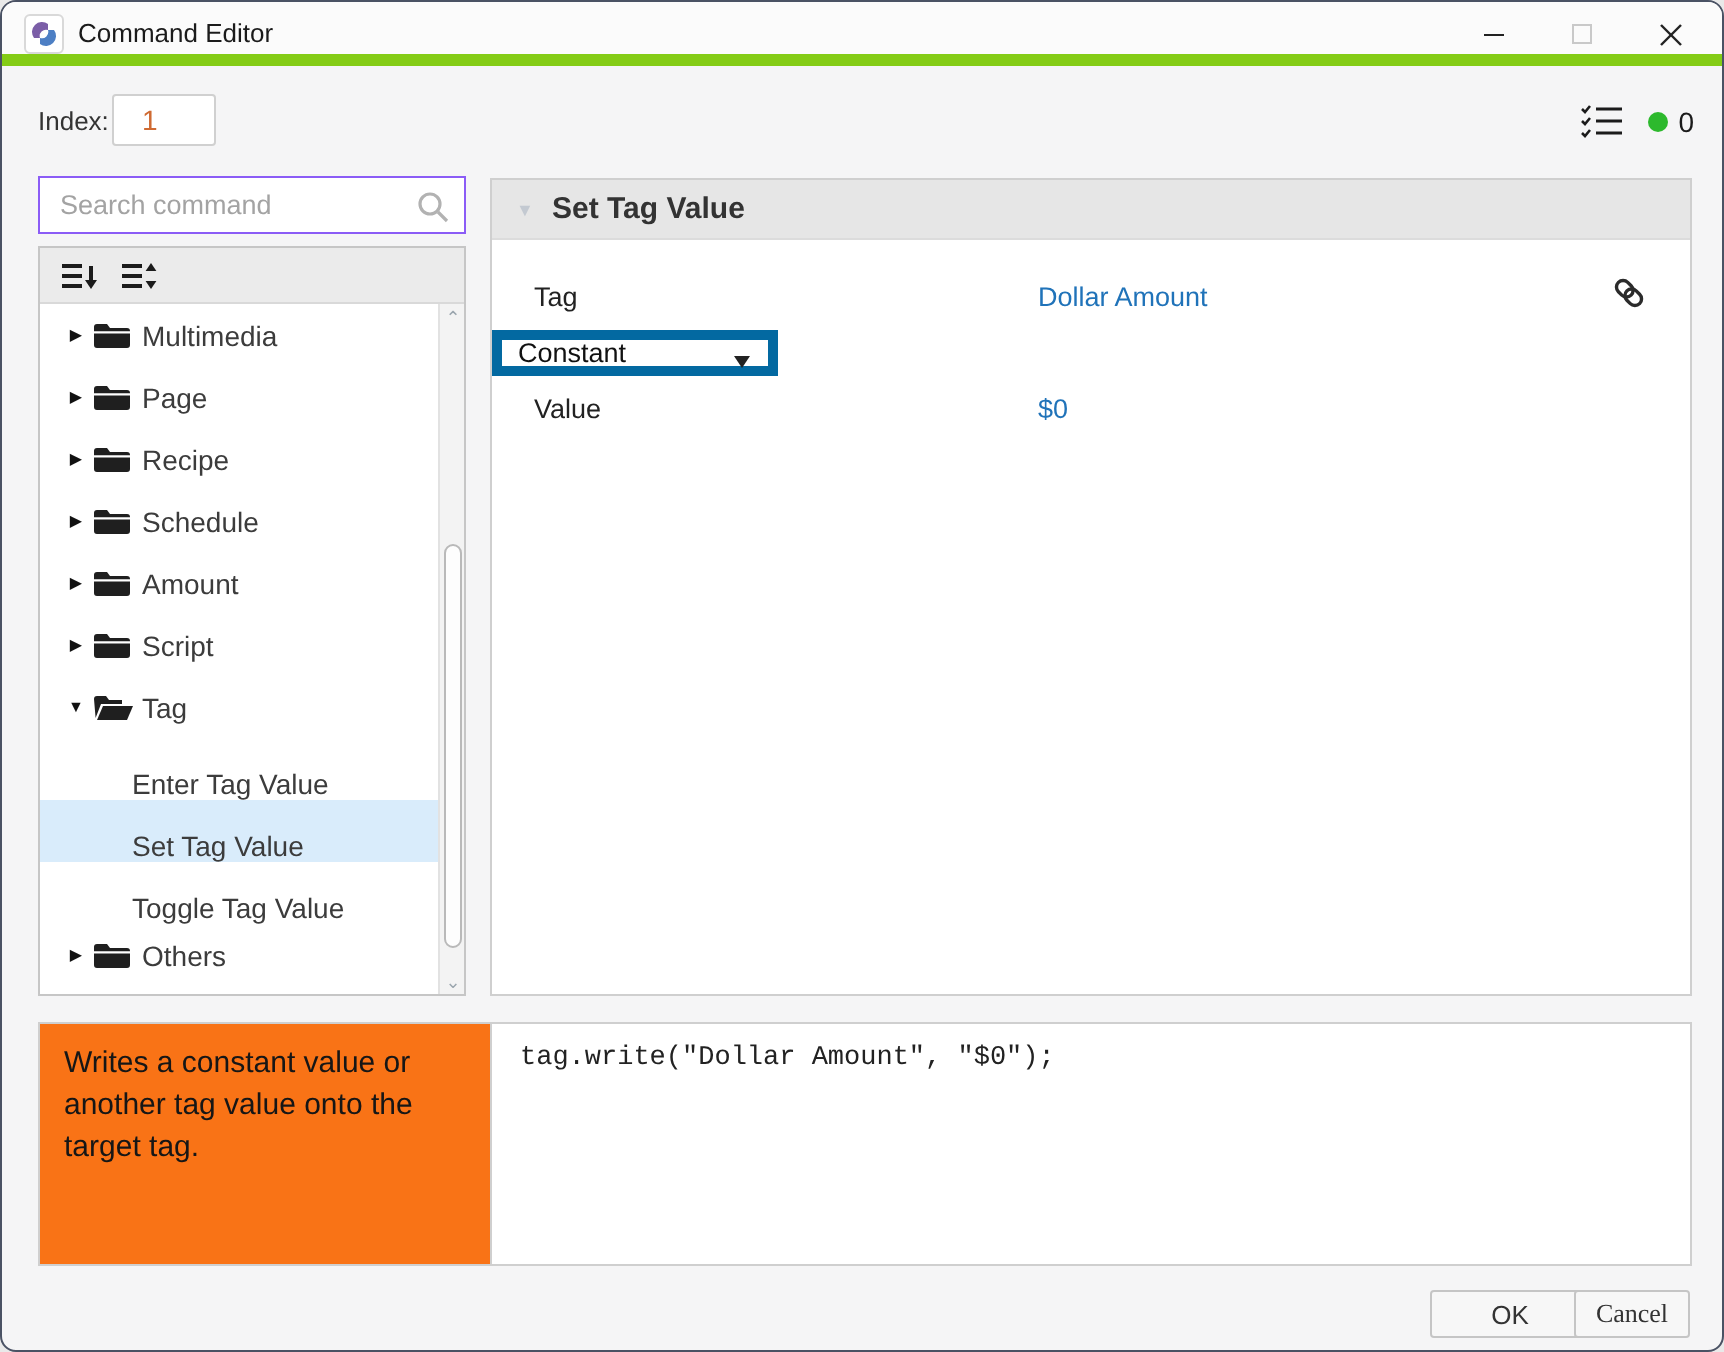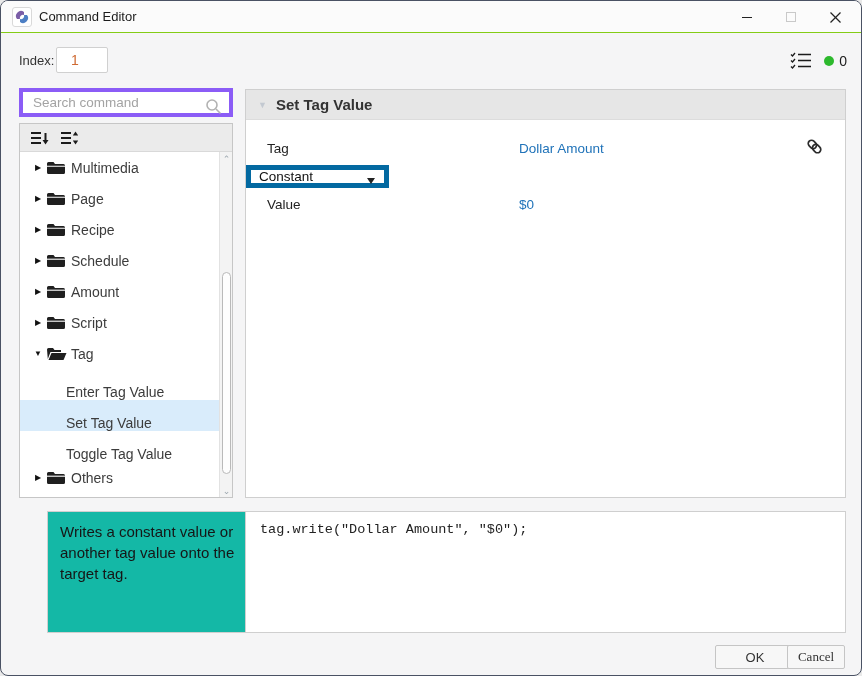--- a/index.html
+++ b/index.html
@@ -2,55 +2,55 @@
 <html><head>
 <meta charset="utf-8">
 <style>
   * { margin:0; padding:0; box-sizing:border-box; }
   html,body { width:862px; height:676px; background:#e9e9e9; font-family:"Liberation Sans", sans-serif; }
   .window {
     position:relative; width:862px; height:676px; background:#f5f5f6;
     border:1px solid #4a5264; border-radius:8px; overflow:hidden;
   }
   
-  .titlebar { position:absolute; top:0; left:0; width:100%; height:32px; background:#fbfbfb; border-bottom:1px solid #84cc16; }
+  .titlebar { position:absolute; top:0; left:0; width:100%; height:32px; background:#fbfbfb; border-bottom:6px solid #84cc16; }
   .app-icon { position:absolute; left:11px; top:6px; width:20px; height:20px; background:#fff; border:1px solid #d9d9d9; border-radius:3px; display:flex; align-items:center; justify-content:center; }
   .win-title { position:absolute; left:38px; top:8px; font-size:13px; color:#1b1b1b; }
   .win-controls { position:absolute; right:4px; top:0; height:32px; display:flex; }
   .win-btn { width:44px; height:32px; display:flex; align-items:center; justify-content:center; cursor:default; }
   .min-bar { width:10px; height:1px; background:#222; }
   .max-box { width:10px; height:10px; border:1px solid #c9c9c9; }
   
   .index-label { position:absolute; left:18px; top:52px; font-size:13px; color:#333; }
   .index-input { position:absolute; left:55px; top:46px; width:52px; height:26px; background:#fff; border:1px solid #d0d0d0; border-radius:2px; font-size:14px; color:#cf6a32; padding-left:14px; font-family:"Liberation Sans", sans-serif; }
   .status-cluster { position:absolute; right:14px; top:51px; display:flex; align-items:center; }
   .status-dot { width:10px; height:10px; border-radius:50%; background:#2db92d; margin-left:12px; }
   .status-count { font-size:14px; color:#1b1b1b; margin-left:5px; }
   
-  .search-box { position:absolute; left:18px; top:87px; width:214px; height:29px; background:#fff; border:4px solid #8b5cf6; }
+  .search-box { position:absolute; left:18px; top:87px; width:214px; height:29px; background:#fff; border:1px solid #8b5cf6; }
   .search-input { position:absolute; left:0; top:0; width:100%; height:100%; border:none; outline:none; background:transparent; padding:0 30px 0 10px; font-size:13.5px; color:#444; font-family:"Liberation Sans", sans-serif; }
   .search-input::placeholder { color:#a3a3a3; }
   .search-glyph { position:absolute; right:7px; top:6px; }
   .tree-panel { position:absolute; left:18px; top:122px; width:214px; height:375px; background:#fff; border:1px solid #c6c6c6; }
   .tree-toolbar { height:28px; background:#ebebeb; border-bottom:1px solid #d9d9d9; display:flex; align-items:center; padding-left:8px; gap:8px; }
   .tool-btn { width:22px; height:20px; display:flex; align-items:center; justify-content:center; cursor:default; }
   .tree-list { position:relative; height:345px; overflow:hidden; }
   .tree-row { height:31px; display:flex; align-items:center; padding-left:10px; font-size:14px; color:#3c3c3c; cursor:default; }
   .tree-row.selected { background:#d9ecfb; }
   .tw-arrow { width:16px; text-align:center; font-size:8px; color:#111; flex:0 0 16px; }
   .tw-icon { width:25px; display:flex; align-items:center; flex:0 0 25px; }
   .tree-row.command { padding-left:46px;align-items:flex-end; }
   .tw-arrow .a-open, .tw-icon .f-open { display:none; }
   .tree-row.expanded .a-open, .tree-row.expanded .f-open { display:inline-block; }
   
   .tree-scrollbar { position:absolute; right:0; top:0; width:13px; height:345px; background:#f3f3f3; border-left:1px solid #e2e2e2; }
   .sb-chevron { position:absolute; left:0; width:13px; height:13px; display:flex; align-items:center; justify-content:center; font-size:9px; color:#9aa5ad; }
   .sb-up { top:0; } .sb-down { bottom:0; }
   .sb-thumb { position:absolute; left:1.5px; top:120px; width:9px; height:202px; background:#fdfdfd; border:1px solid #b9b9b9; border-radius:5px; }
-  .desc-panel { position:absolute; left:18px; top:510px; width:234px; height:122px; background:#14b8a6; border:1px solid #cfcfcf; padding:9px 12px; font-size:15px; line-height:21px; color:#161616;margin-left:28px; }
+  .desc-panel { position:absolute; left:18px; top:510px; width:234px; height:122px; background:#f97316; border:1px solid #cfcfcf; padding:9px 12px; font-size:15px; line-height:21px; color:#161616; }
   
   .props-panel { position:absolute; left:244px; top:88px; width:601px; height:409px; background:#fff; border:1px solid #cfcfcf; }
   .props-header { height:30px; background:#e6e6e6; display:flex; align-items:center; border-bottom:1px solid #dcdcdc; }
   .props-collapse { width:10px; margin-left:12px; font-size:9px; color:#c3c9d1; }
   .props-title { margin-left:8px; font-size:15px; font-weight:bold; color:#333; }
   .props-body { position:relative; padding-top:14px; }
   .prop-row { display:flex; align-items:center; height:28px; }
   .prop-label { width:273px; padding-left:21px; font-size:13.5px; color:#222; }
   .prop-link { font-size:13.5px; color:#2073b9; cursor:pointer; }
   .prop-dropdown { position:relative; width:143px; height:23px; background:#fff; border:5px solid #0369a1; display:flex; align-items:center; padding-left:8px; font-size:13.5px; color:#111; cursor:default; }

